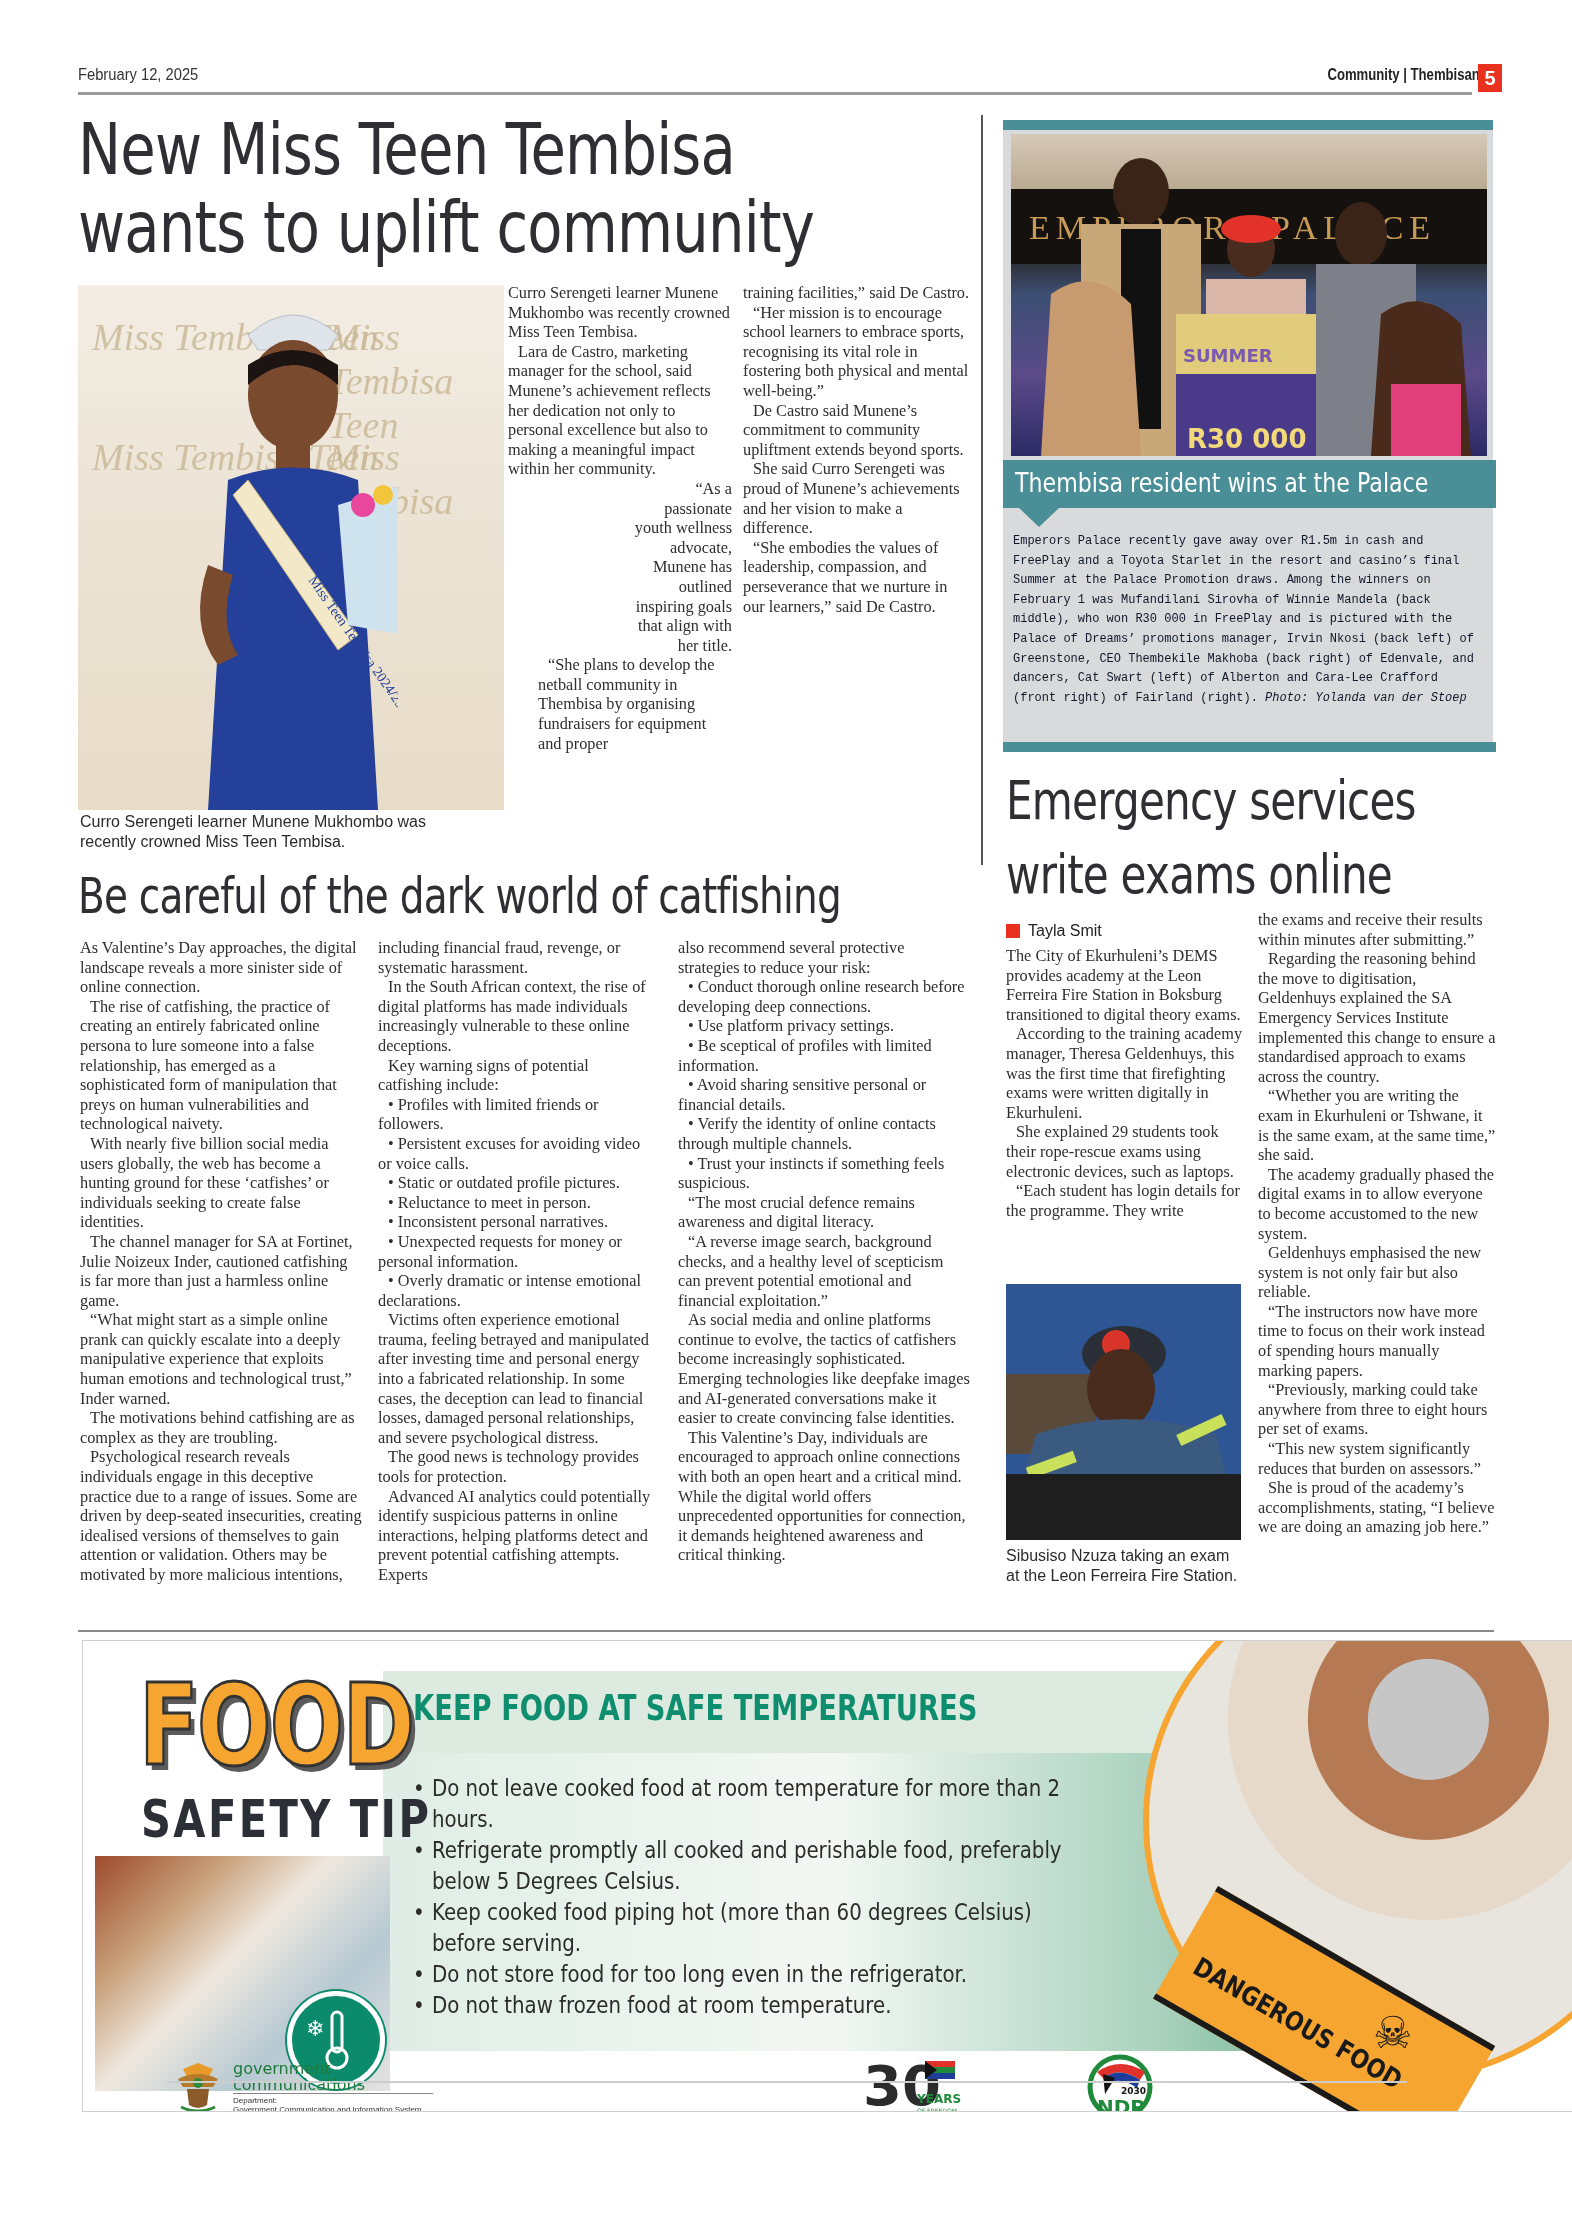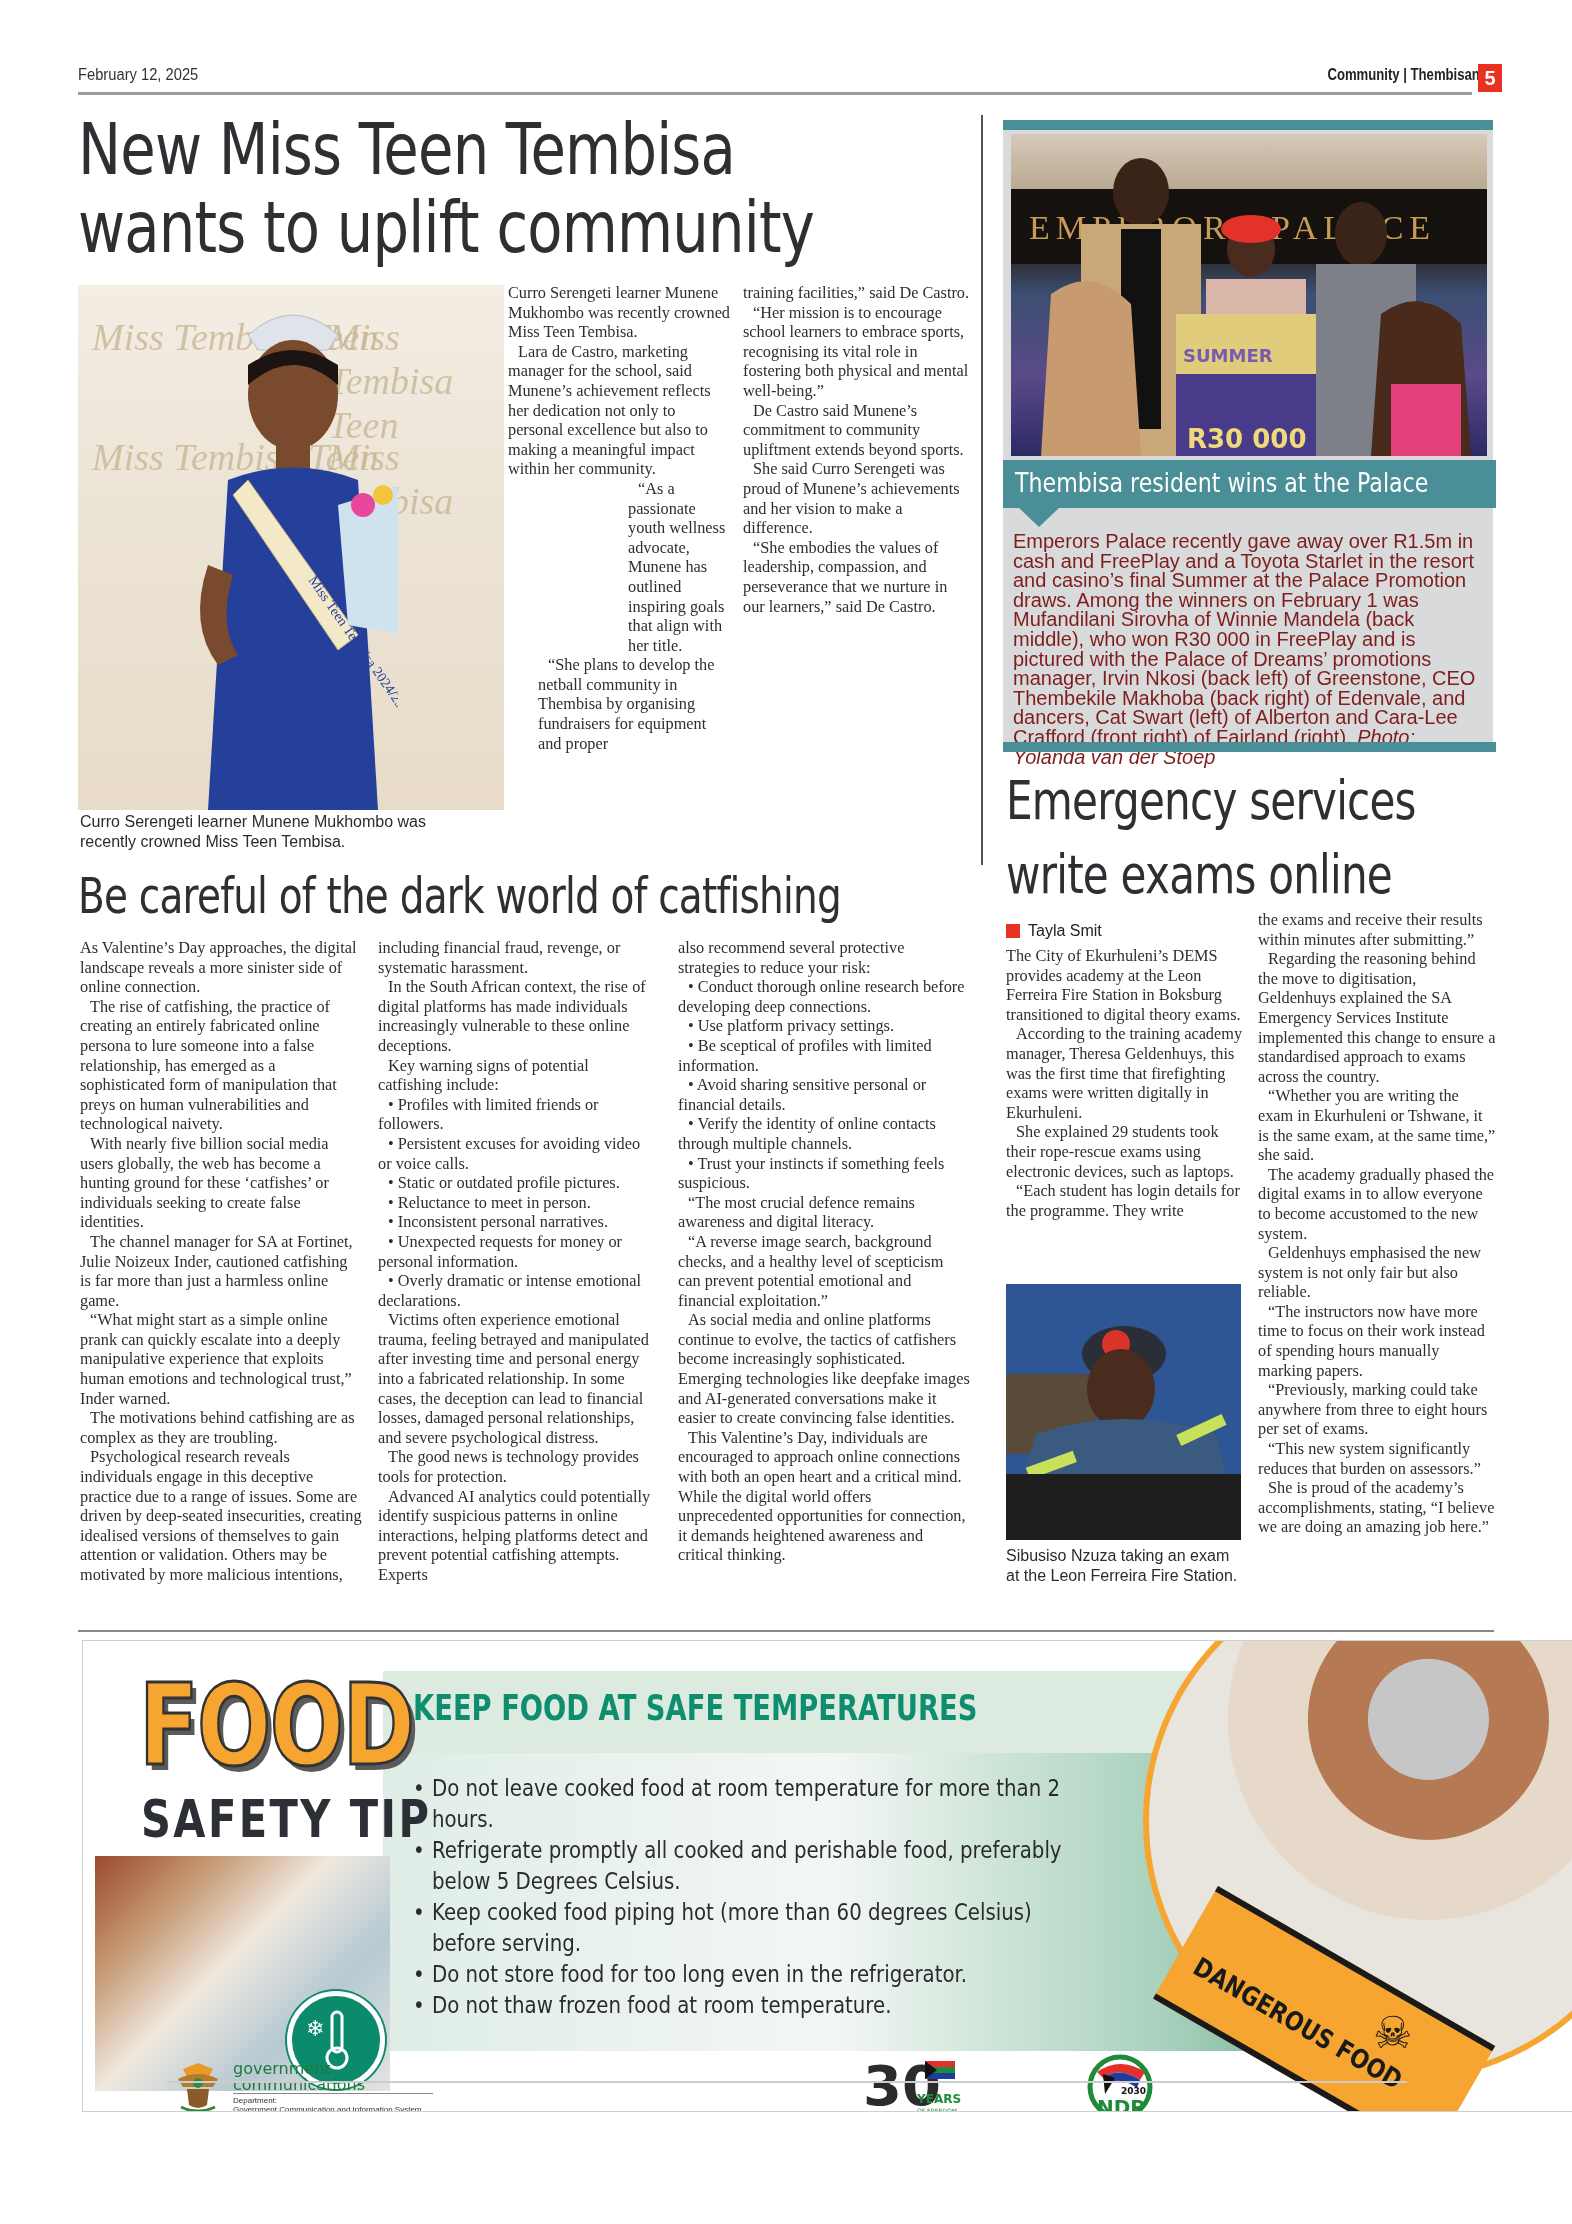--- a/index.html
+++ b/index.html
@@ -38,21 +38,21 @@
   .vrule { left: 981px; top: 115px; width: 2px; height: 750px; background: #555; }
 
   
   .palace-box { left: 1003px; top: 120px; width: 490px; height: 630px; background: #d9dadb; }
   .palace-topbar { position: absolute; left: 0; top: 0; width: 490px; height: 10px; background: #4a8f98; }
   .palace-photo { position: absolute; left: 8px; top: 14px; width: 476px; height: 322px; overflow: hidden;
     background: linear-gradient(180deg, #d7c9b8 0%, #b8a890 18%, #1e1a18 20%, #2a2420 36%, #3c4f74 50%, #5a4a88 75%, #2c2a66 100%); }
   .palace-title-bar { position: absolute; left: 0; top: 340px; width: 493px; height: 48px; background: #4a8f98; }
   .palace-title { position: absolute; left: 12px; top: 7px; font-family: "DejaVu Sans", sans-serif; font-size: 27px; color: #ffffff; white-space: nowrap; transform: scaleX(0.82); transform-origin: left; }
   .palace-notch { position: absolute; left: 16px; top: 388px; width: 0; height: 0; border-left: 20px solid transparent; border-right: 20px solid transparent; border-top: 19px solid #4a8f98; }
-  .palace-body { position: absolute; left: 10px; top: 412px; width: 470px; font-family: Liberation Sans, sans-serif; font-size: 20px; line-height: 19.6px; color: #7f1d1d; }
+  .palace-body { position: absolute; left: 10px; top: 412px; width: 470px; font-family: Liberation Mono, monospace; font-size: 12px; line-height: 19.6px; color: #0f172a; }
   .palace-body i { font-style: italic; }
   .palace-bottombar { position: absolute; left: 0; top: 622px; width: 493px; height: 10px; background: #4a8f98; }
 
   
   .byline { left: 1006px; top: 922px; font-family: "Liberation Sans", sans-serif; font-size: 16px; color: #222; display: flex; align-items: center; gap: 8px; }
   .byline-square { width: 14px; height: 14px; background: #e8321f; display: inline-block; }
 
   
   .fire-photo { left: 1006px; top: 1284px; width: 235px; height: 256px; overflow: hidden;
     background: linear-gradient(160deg, #3b5a8a 0%, #2e4f86 40%, #5d6b7a 60%, #2a2a2a 100%); }
@@ -117,21 +117,21 @@
     <circle cx="195" cy="190" r="10" fill="#f3c53a"></circle>
     <path d="M20 260 Q0 320 30 360 L50 350 Q30 320 45 270 Z" fill="#7a4a2e"></path>
   </svg>
 </div>
 
 <div class="abs caption" style="left:80px;top:812px;width:400px;">Curro Serengeti learner Munene Mukhombo was recently crowned Miss Teen Tembisa.</div>
 
 <div class="abs col" style="left:508px;top:283px;width:224px;">
   <p class="noind" style="padding-left:0;">Curro Serengeti learner Munene Mukhombo was recently crowned Miss Teen Tembisa.</p>
   <p>Lara de Castro, marketing manager for the school, said Munene’s achievement reflects her dedication not only to personal excellence but also to making a meaningful impact within her community.</p>
-  <p style="padding-left:120px;">“As a passionate youth wellness advocate, Munene has outlined inspiring goals that align with her title.</p>
+  <p style="padding-left:120px;text-align:right;">“As a passionate youth wellness advocate, Munene has outlined inspiring goals that align with her title.</p>
   <p style="padding-left:30px;">“She plans to develop the netball community in Thembisa by organising fundraisers for equipment and proper</p>
 </div>
 
 <div class="abs col" style="left:743px;top:283px;width:228px;">
   <p class="noind">training facilities,” said De Castro.</p>
   <p>“Her mission is to encourage school learners to embrace sports, recognising its vital role in fostering both physical and mental well-being.”</p>
   <p>De Castro said Munene’s commitment to community upliftment extends beyond sports.</p>
   <p>She said Curro Serengeti was proud of Munene’s achievements and her vision to make a difference.</p>
   <p>“She embodies the values of leadership, compassion, and perseverance that we nurture in our learners,” said De Castro.</p>
 </div>

